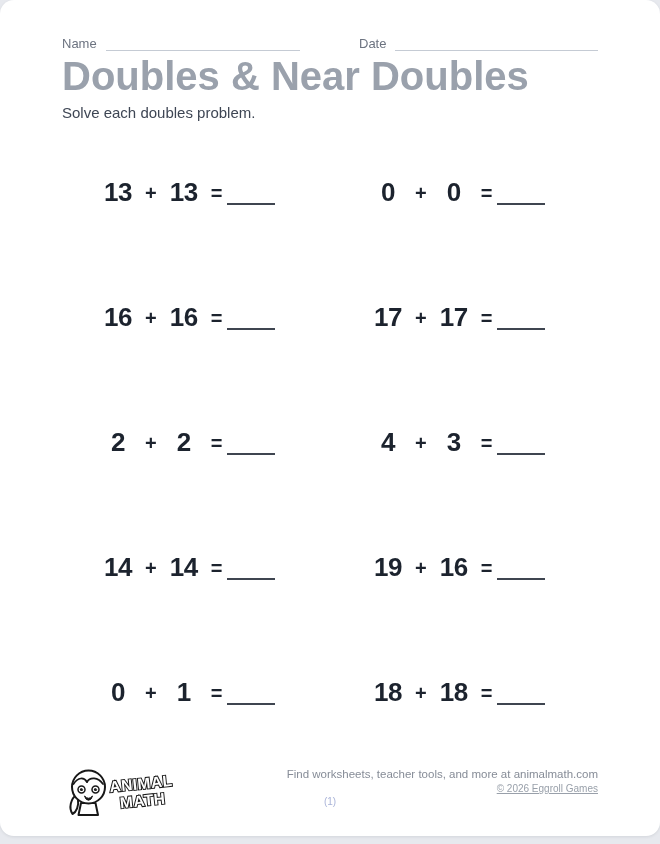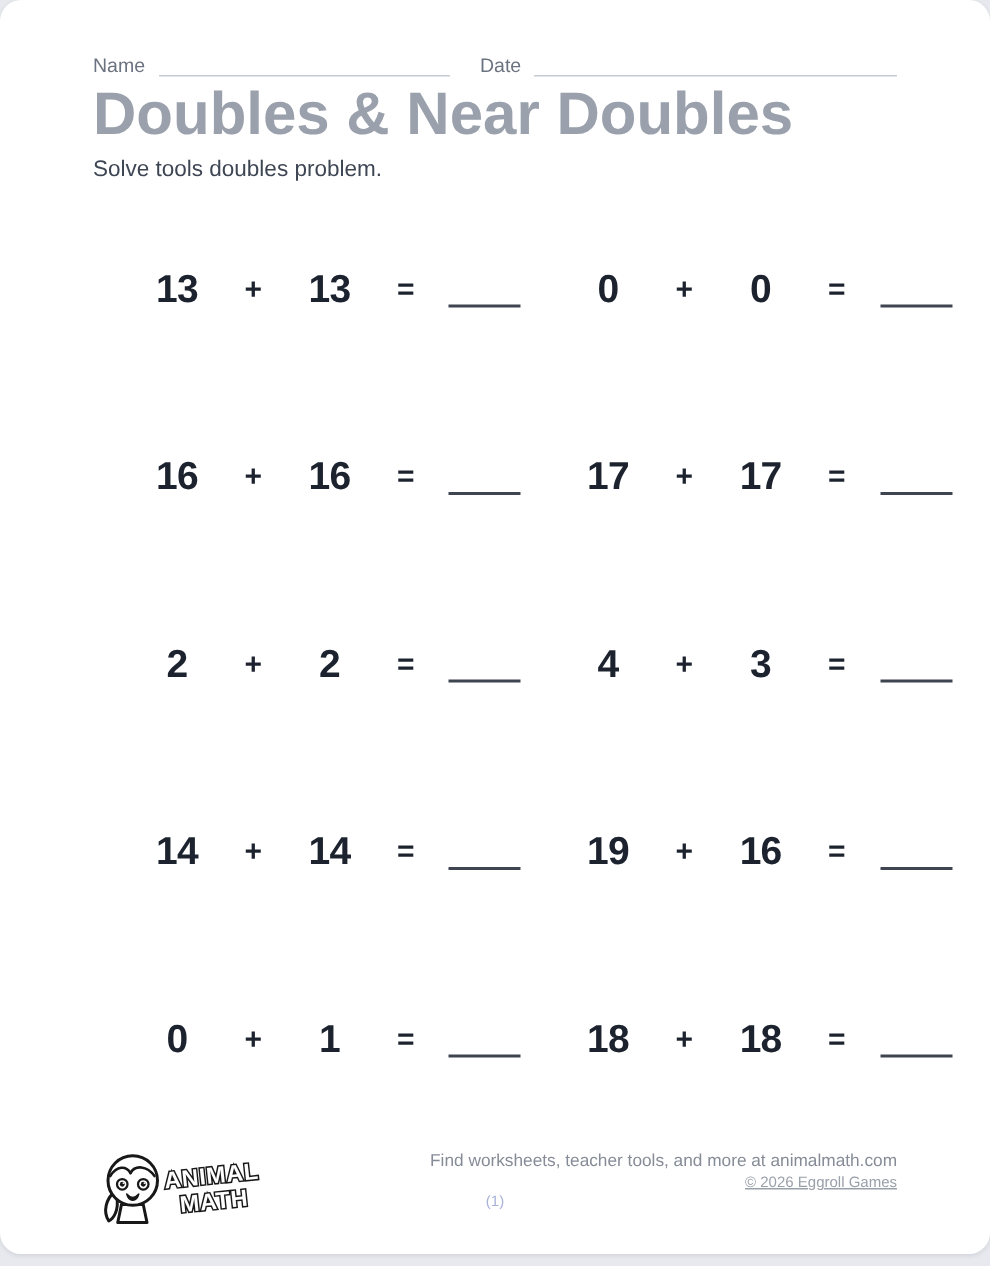--- a/index.html
+++ b/index.html
@@ -16,21 +16,21 @@
     background: #ffffff;
     border-radius: 14px;
     box-shadow: 0 1px 3px rgba(40,45,60,0.10);
   }
   .inner { padding: 36px 62px 0 62px; position: relative; height: 100%; }
 
   
   .fields {
     display: flex;
     align-items: flex-end;
-    gap: 20px;
+    gap: 59px;
     font-size: 13px;
     color: #6c7380;
   }
   .field-group { display: flex; align-items: flex-end; }
   .field-group.name { flex: 0 0 238px; }
   .field-group.date { flex: 1; }
   .field-line {
     flex: 1;
     height: 15px;
     margin-left: 9px;
@@ -55,21 +55,21 @@
   
   .problems {
     margin-top: 9px;
     display: grid;
     grid-template-columns: 1fr 1fr;
   }
   .prob {
     height: 125px;
     display: flex;
     align-items: center;
-    column-gap: 27px;
+    column-gap: 9px;
     padding-left: 38px;
     color: #1c232e;
   }
   .prob:nth-child(even) { padding-left: 40px; }
   .num {
     min-width: 36px;
     text-align: center;
     font-size: 26px;
     font-weight: bold;
     letter-spacing: -0.5px;
@@ -132,21 +132,21 @@
         <span>Name</span>
         <span class="field-line"></span>
       </div>
       <div class="field-group date">
         <span>Date</span>
         <span class="field-line"></span>
       </div>
     </div>
 
     <div class="title">Doubles &amp; Near Doubles</div>
-    <div class="subtitle">Solve tools doubles problem.</div>
+    <div class="subtitle">Solve each doubles problem.</div>
 
     <div class="problems">
       <div class="prob">
         <span class="num">13</span>
         <span class="op">+</span>
         <span class="num">13</span>
         <span class="op">=</span>
         <span class="blank"></span>
       </div>
 

